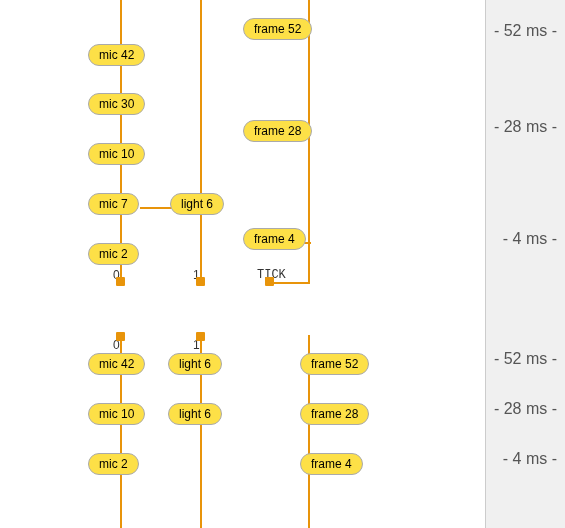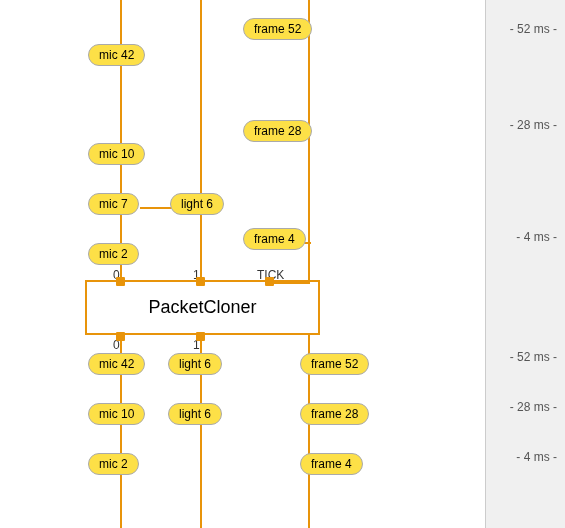--- a/index.html
+++ b/index.html
@@ -80,21 +80,21 @@
       top: 0;
       width: 80px;
       height: 528px;
       background: #f0f0f0;
       border-left: 1px solid #ccc;
     }
 
     .timeline-label {
       position: absolute;
       right: 8px;
-      font-size: 12px;
+      font-size: 16px;
       color: #555;
       white-space: nowrap;
     }
   </style>
 </head>
 <body>
 
 <div class="diagram">
 
   <div class="timeline">
@@ -122,36 +122,34 @@
 
   <div class="hline" style="left:140px; top:207px; width:32px;"></div>
 
   <div class="hline" style="left:295px; top:30px; width:16px;"></div>
 
   <div class="hline" style="left:295px; top:132px; width:16px;"></div>
 
   <div class="hline" style="left:295px; top:242px; width:16px;"></div>
 
   <div class="node" style="left:88px; top:44px;">mic 42</div>
+  <div class="node" style="left:88px; top:93px;">mic 30</div>
   <div class="node" style="left:88px; top:143px;">mic 10</div>
   <div class="node" style="left:88px; top:193px;">mic 7</div>
   <div class="node" style="left:170px; top:193px;">light 6</div>
   <div class="node" style="left:88px; top:243px;">mic 2</div>
 
   <div class="node" style="left:243px; top:18px;">frame 52</div>
   <div class="node" style="left:243px; top:120px;">frame 28</div>
   <div class="node" style="left:243px; top:228px;">frame 4</div>
 
-  <div class="cloner-box" style="left:85px; top:280px; width:235px; height:55px;">
-    <span>PacketCloner</span>
-  </div>
 
   <div class="port-label" style="left:113px; top:268px;">0</div>
   <div class="port-label" style="left:193px; top:268px;">1</div>
-  <div class="port-label" style="left:257px; top:268px;">TICK</div>
+  <div class="port-label" style="left:257px; top:268px;font-family:Liberation Mono, monospace;">TICK</div>
 
   <div class="connector" style="left:116px; top:277px;"></div>
   <div class="connector" style="left:196px; top:277px;"></div>
   <div class="connector" style="left:265px; top:277px;"></div>
 
   <div class="port-label" style="left:113px; top:338px;">0</div>
   <div class="port-label" style="left:193px; top:338px;">1</div>
 
   <div class="connector" style="left:116px; top:332px;"></div>
   <div class="connector" style="left:196px; top:332px;"></div>

